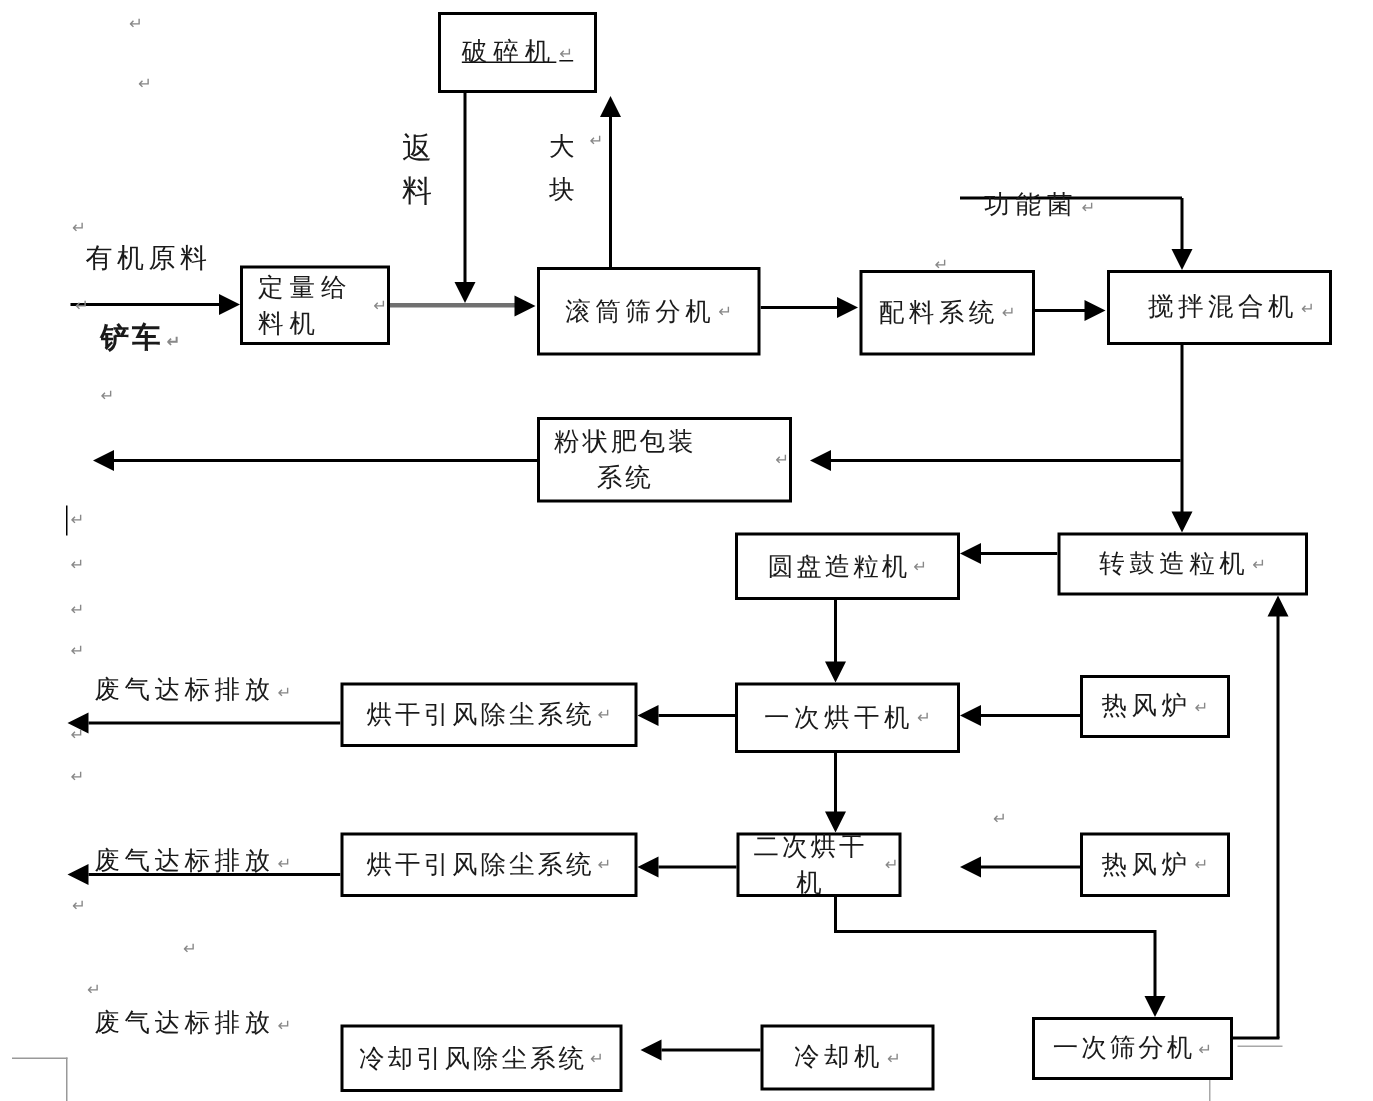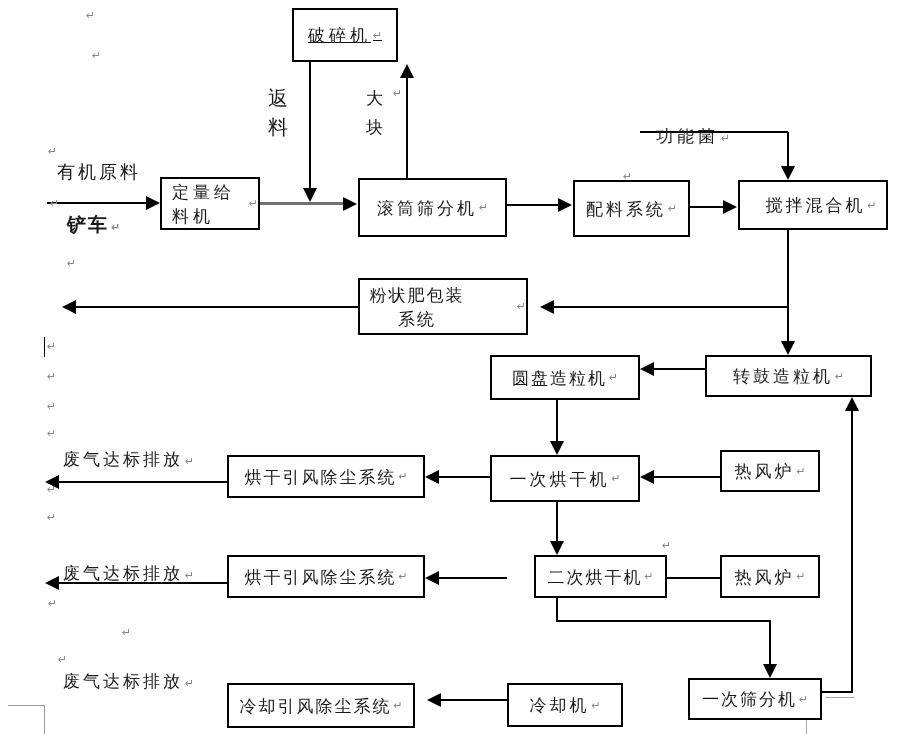--- a/index.html
+++ b/index.html
@@ -123,21 +123,21 @@
       <span class="pmark">↵</span>
     </div>
     <div class="node" style="left: 720px; top: 450px; width: 100px; height: 42px;">
       <span class="node-label" style="letter-spacing: 3px;">热风炉</span>
       <span class="pmark">↵</span>
     </div>
     <div class="node" style="left: 227px; top: 555px; width: 198px; height: 43px;">
       <span class="node-label" style="letter-spacing: 2px;">烘干引风除尘系统</span>
       <span class="pmark">↵</span>
     </div>
-    <div class="node" style="left: 534px; top: 555px; width: 133px; height: 43px;">
+    <div class="node" style="left: 491px; top: 555px; width: 110px; height: 43px;">
       <span class="node-label" style="letter-spacing: 2px;">二次烘干机</span>
       <span class="pmark">↵</span>
     </div>
     <div class="node" style="left: 720px; top: 555px; width: 100px; height: 43px;">
       <span class="node-label" style="letter-spacing: 3px;">热风炉</span>
       <span class="pmark">↵</span>
     </div>
     <div class="node" style="left: 227px; top: 683px; width: 188px; height: 45px; text-align: center;">
       <span class="node-label" style="letter-spacing: 2px;">冷却引风除尘系统</span>
       <span class="pmark">↵</span>

